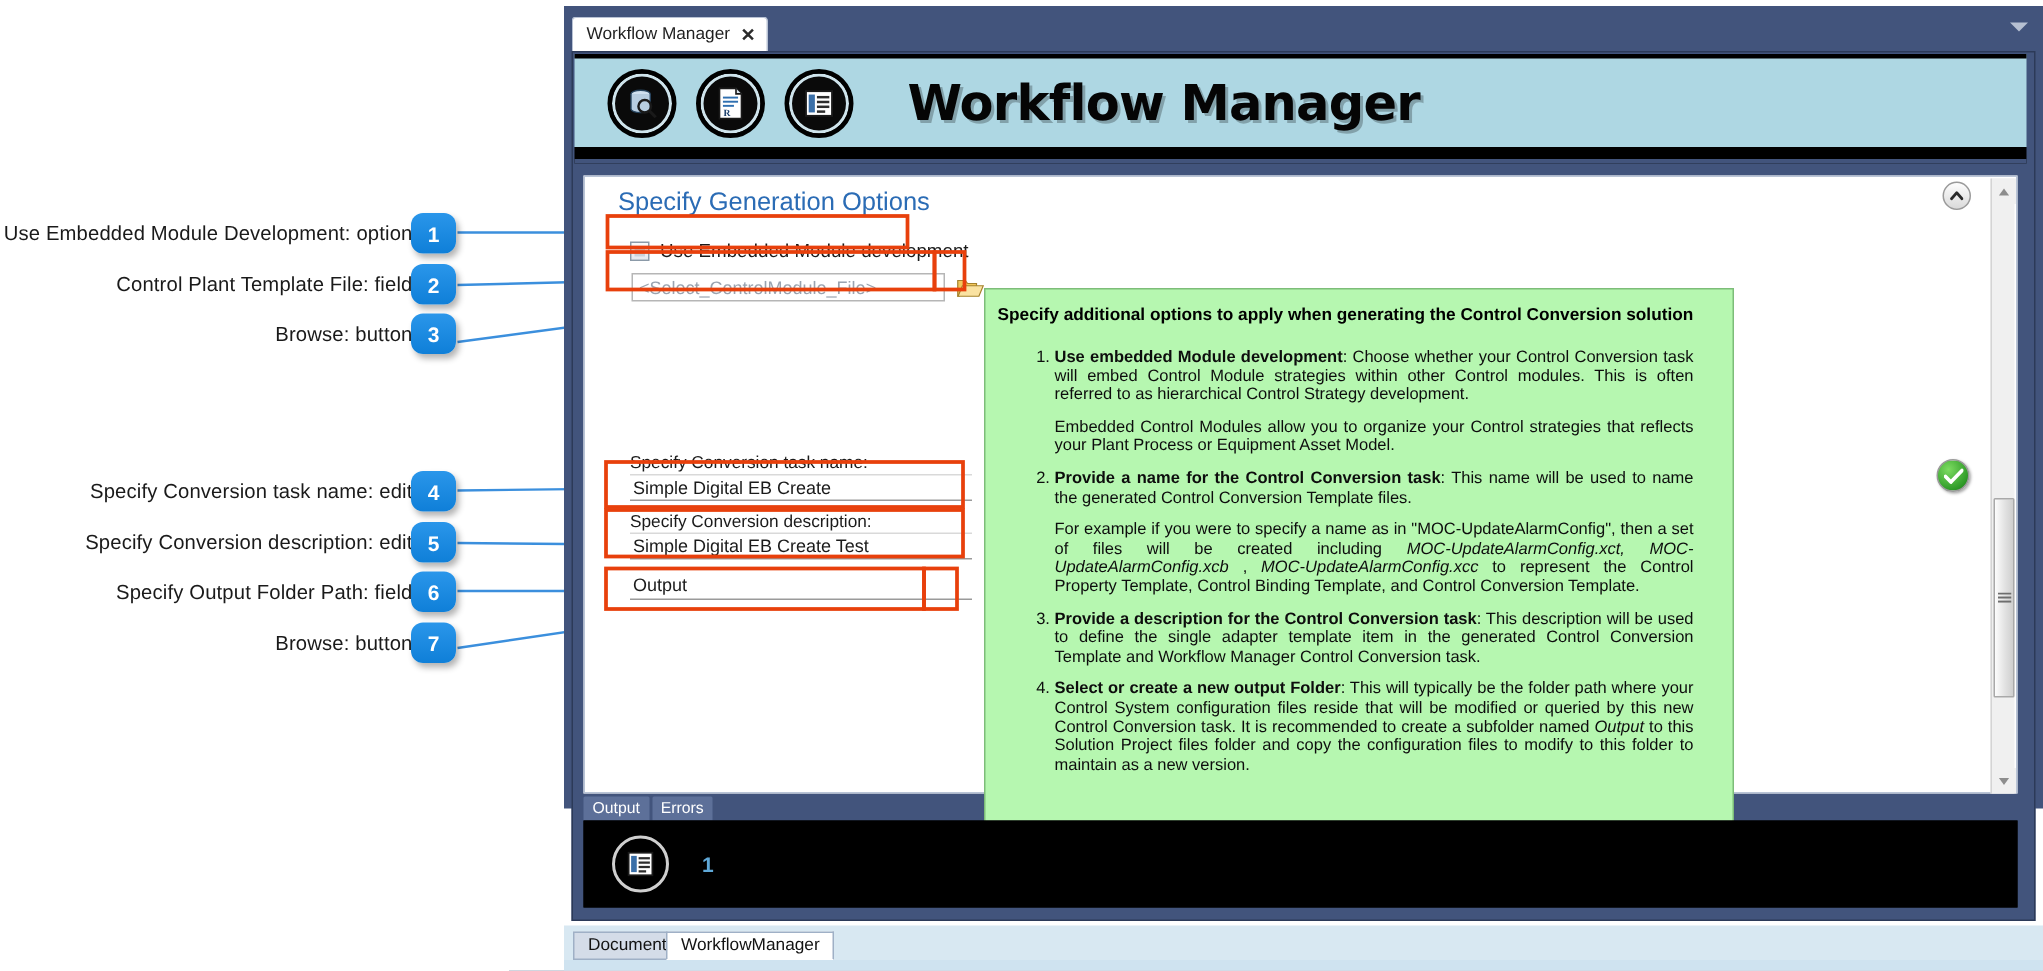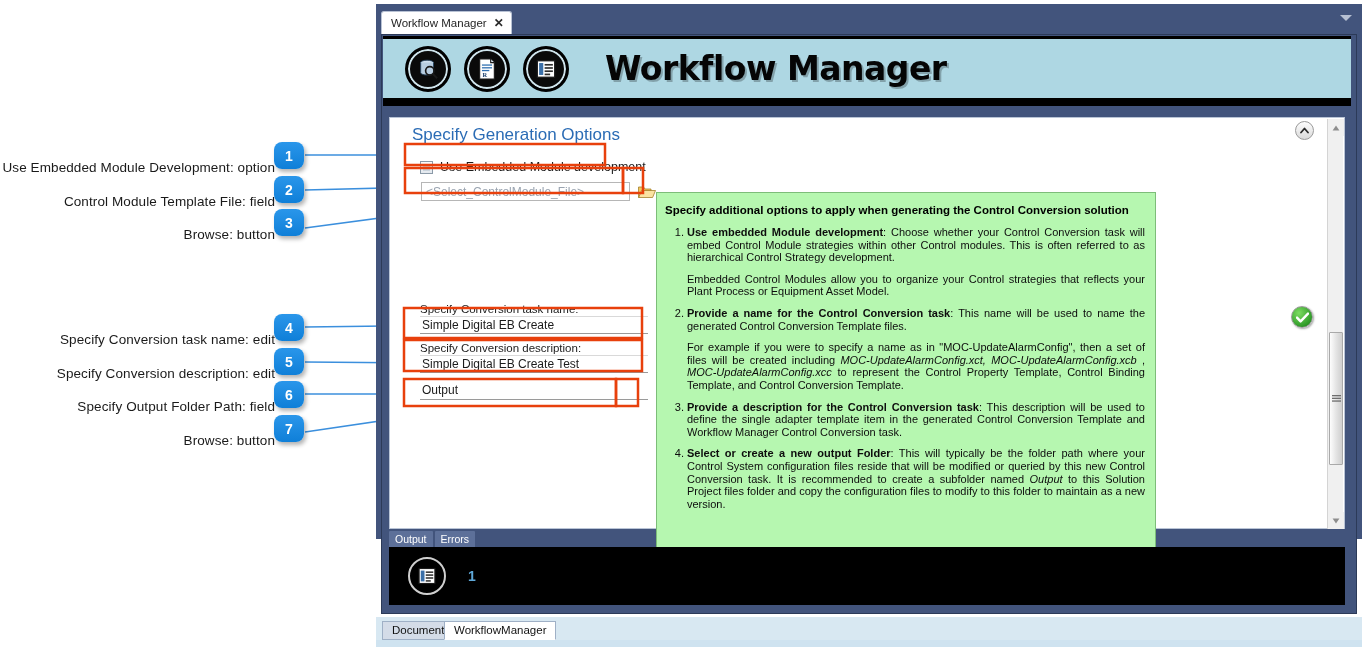--- a/index.html
+++ b/index.html
@@ -13,21 +13,20 @@
   #root { position: relative; width: 1362px; height: 647px; }
 
   
   .callout-label {
     position: absolute;
     font-size: 13.5px;
     color: #1a1a1a;
     text-align: right;
     white-space: nowrap;
     letter-spacing: 0.1px;
-    margin-top: 12px;
   }
   .callout-badge {
     position: absolute;
     width: 30px; height: 27px;
     background: #1b8ae5;
     background: linear-gradient(180deg,#2a96ea 0%,#0f7fd8 100%);
     border-radius: 8px;
     color: #ffffff;
     font-size: 14px;
     font-weight: bold;
@@ -185,21 +184,21 @@
     width: 500px; height: 357px;
     background: #b6f7b0;
     border: 1px solid #7dbd79;
     padding: 8px 10px 8px 2px;
     overflow: hidden;
   }
   .help-h {
     font-size: 11.5px; font-weight: bold; color: #000;
     margin: 3px 0 10px 6px;
   }
-  .help-box ol { margin: 0; padding-left: 28px; }
+  .help-box ol { margin: 16px; padding-left: 28px; }
   .help-box li {
     font-size: 11px; color: #0d0d0d;
     text-align: justify;
     margin-bottom: 9px;
     line-height: 12.6px;
   }
   .help-box li b { font-weight: bold; }
   .help-box li i { font-style: italic; }
   .help-p { margin: 9px 0 0 0; text-align: justify; line-height: 12.6px; }
 
@@ -294,21 +293,21 @@
     <line x1="305" y1="155" x2="604" y2="155" stroke="#3b8fdd" stroke-width="1.6"></line>
     <line x1="305" y1="190" x2="623" y2="182" stroke="#3b8fdd" stroke-width="1.6"></line>
     <line x1="305" y1="228" x2="642" y2="183" stroke="#3b8fdd" stroke-width="1.6"></line>
     <line x1="305" y1="327" x2="642" y2="323" stroke="#3b8fdd" stroke-width="1.6"></line>
     <line x1="305" y1="362" x2="642" y2="365" stroke="#3b8fdd" stroke-width="1.6"></line>
     <line x1="305" y1="394" x2="604" y2="394" stroke="#3b8fdd" stroke-width="1.6"></line>
     <line x1="305" y1="432" x2="638" y2="383" stroke="#3b8fdd" stroke-width="1.6"></line>
   </svg>
 
   <div class="callout-label" style="right:1087px; top:148px;">Use Embedded Module Development: option</div>
-  <div class="callout-label" style="right:1087px; top:182px;">Control Module Template File: field</div>
+  <div class="callout-label" style="right:1087px; top:182px;">Control Plant Template File: field</div>
   <div class="callout-label" style="right:1087px; top:215px;">Browse: button</div>
   <div class="callout-label" style="right:1087px; top:320px;">Specify Conversion task name: edit</div>
   <div class="callout-label" style="right:1087px; top:354px;">Specify Conversion description: edit</div>
   <div class="callout-label" style="right:1087px; top:387px;">Specify Output Folder Path: field</div>
   <div class="callout-label" style="right:1087px; top:421px;">Browse: button</div>
 
   <div class="callout-badge" style="left:274px; top:142px;">1</div>
   <div class="callout-badge" style="left:274px; top:176px;">2</div>
   <div class="callout-badge" style="left:274px; top:209px;">3</div>
   <div class="callout-badge" style="left:274px; top:314px;">4</div>

